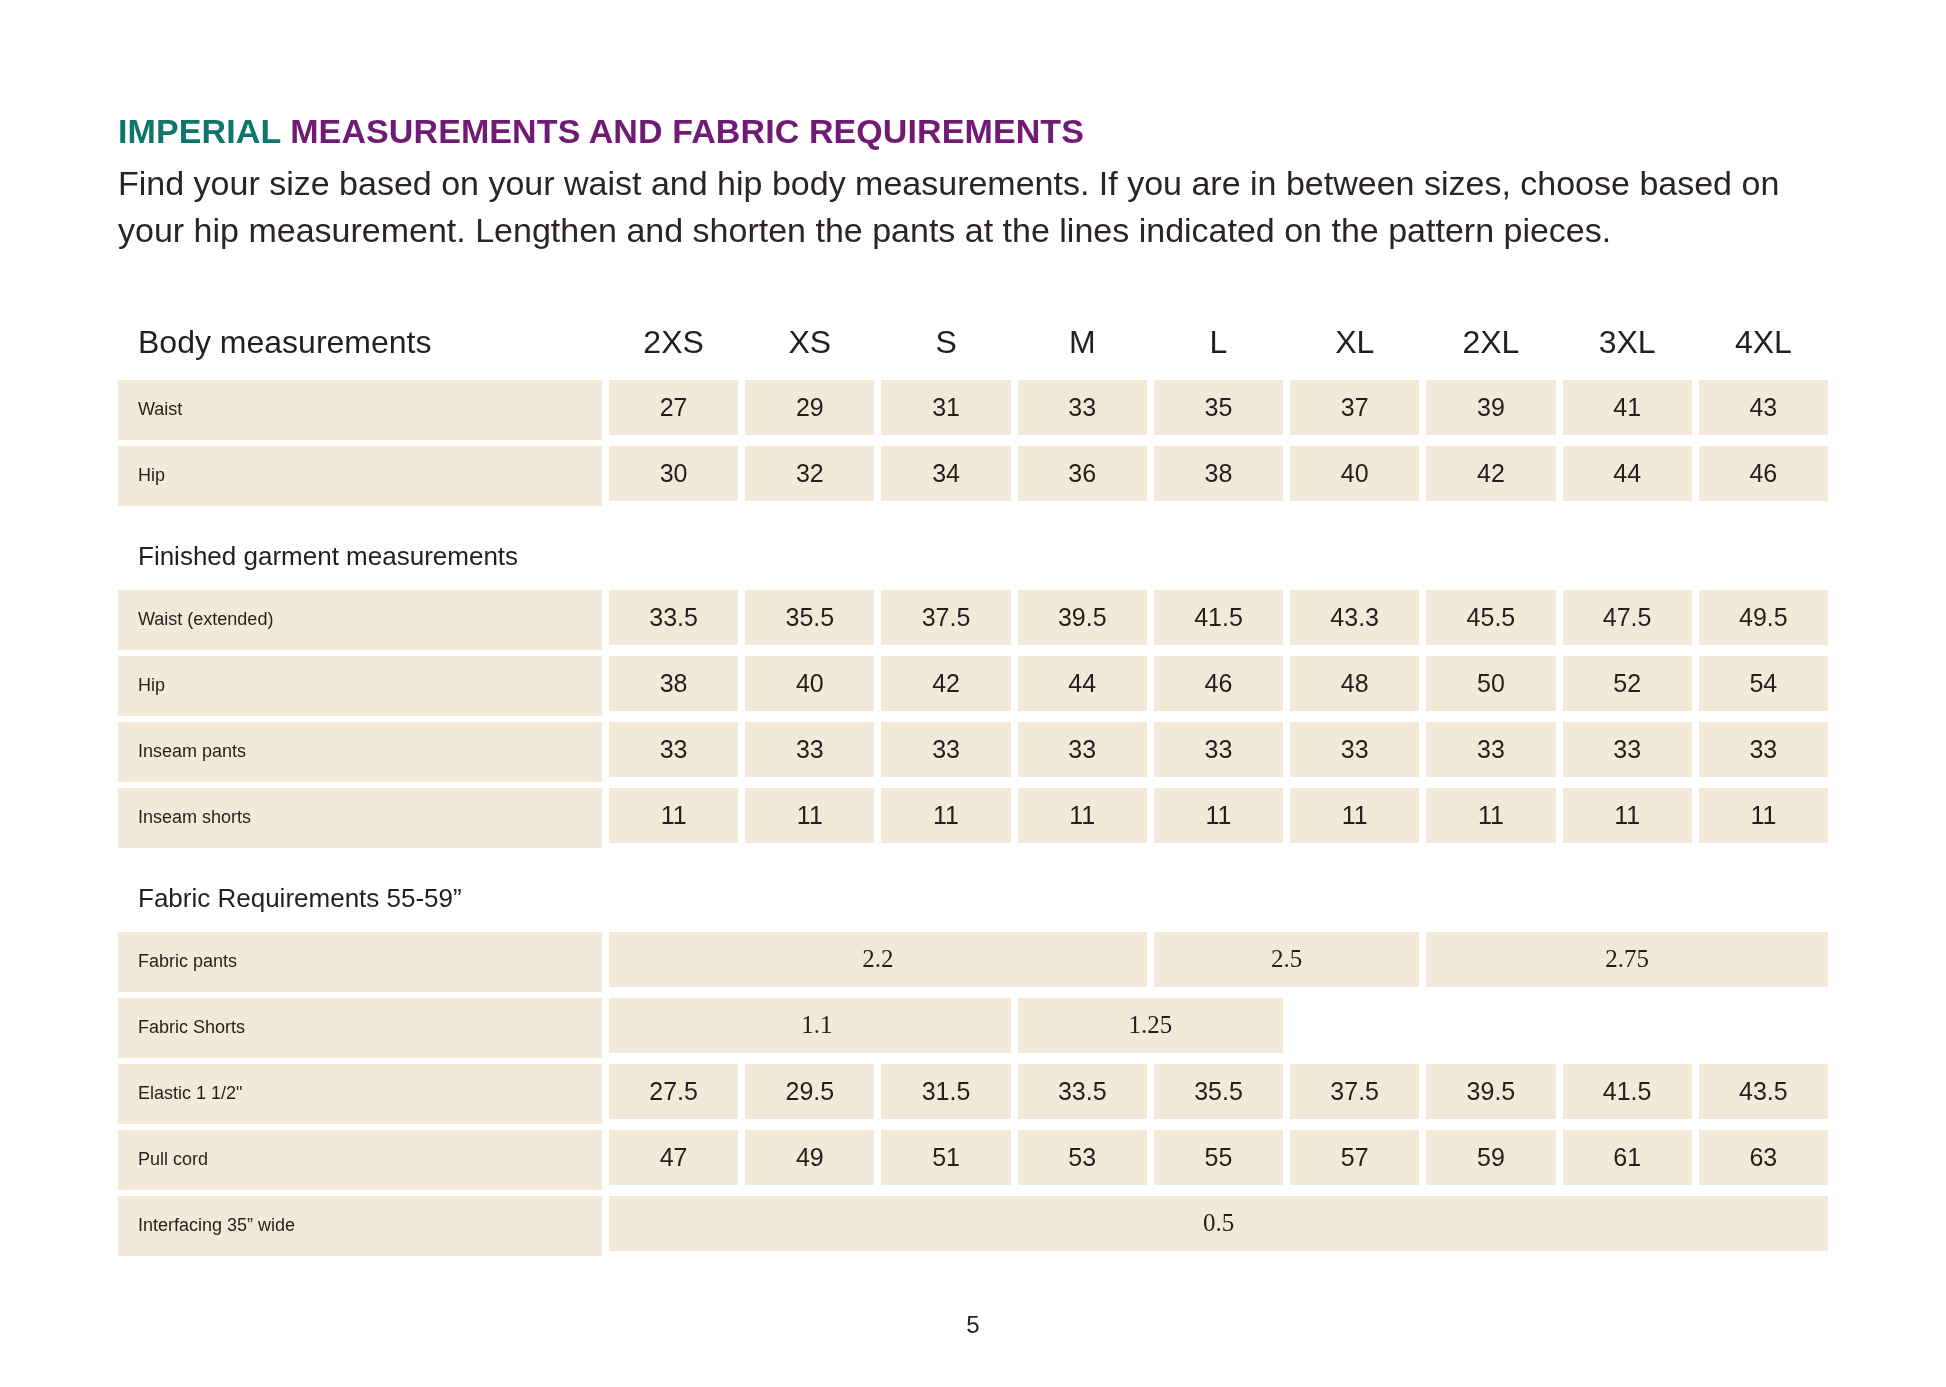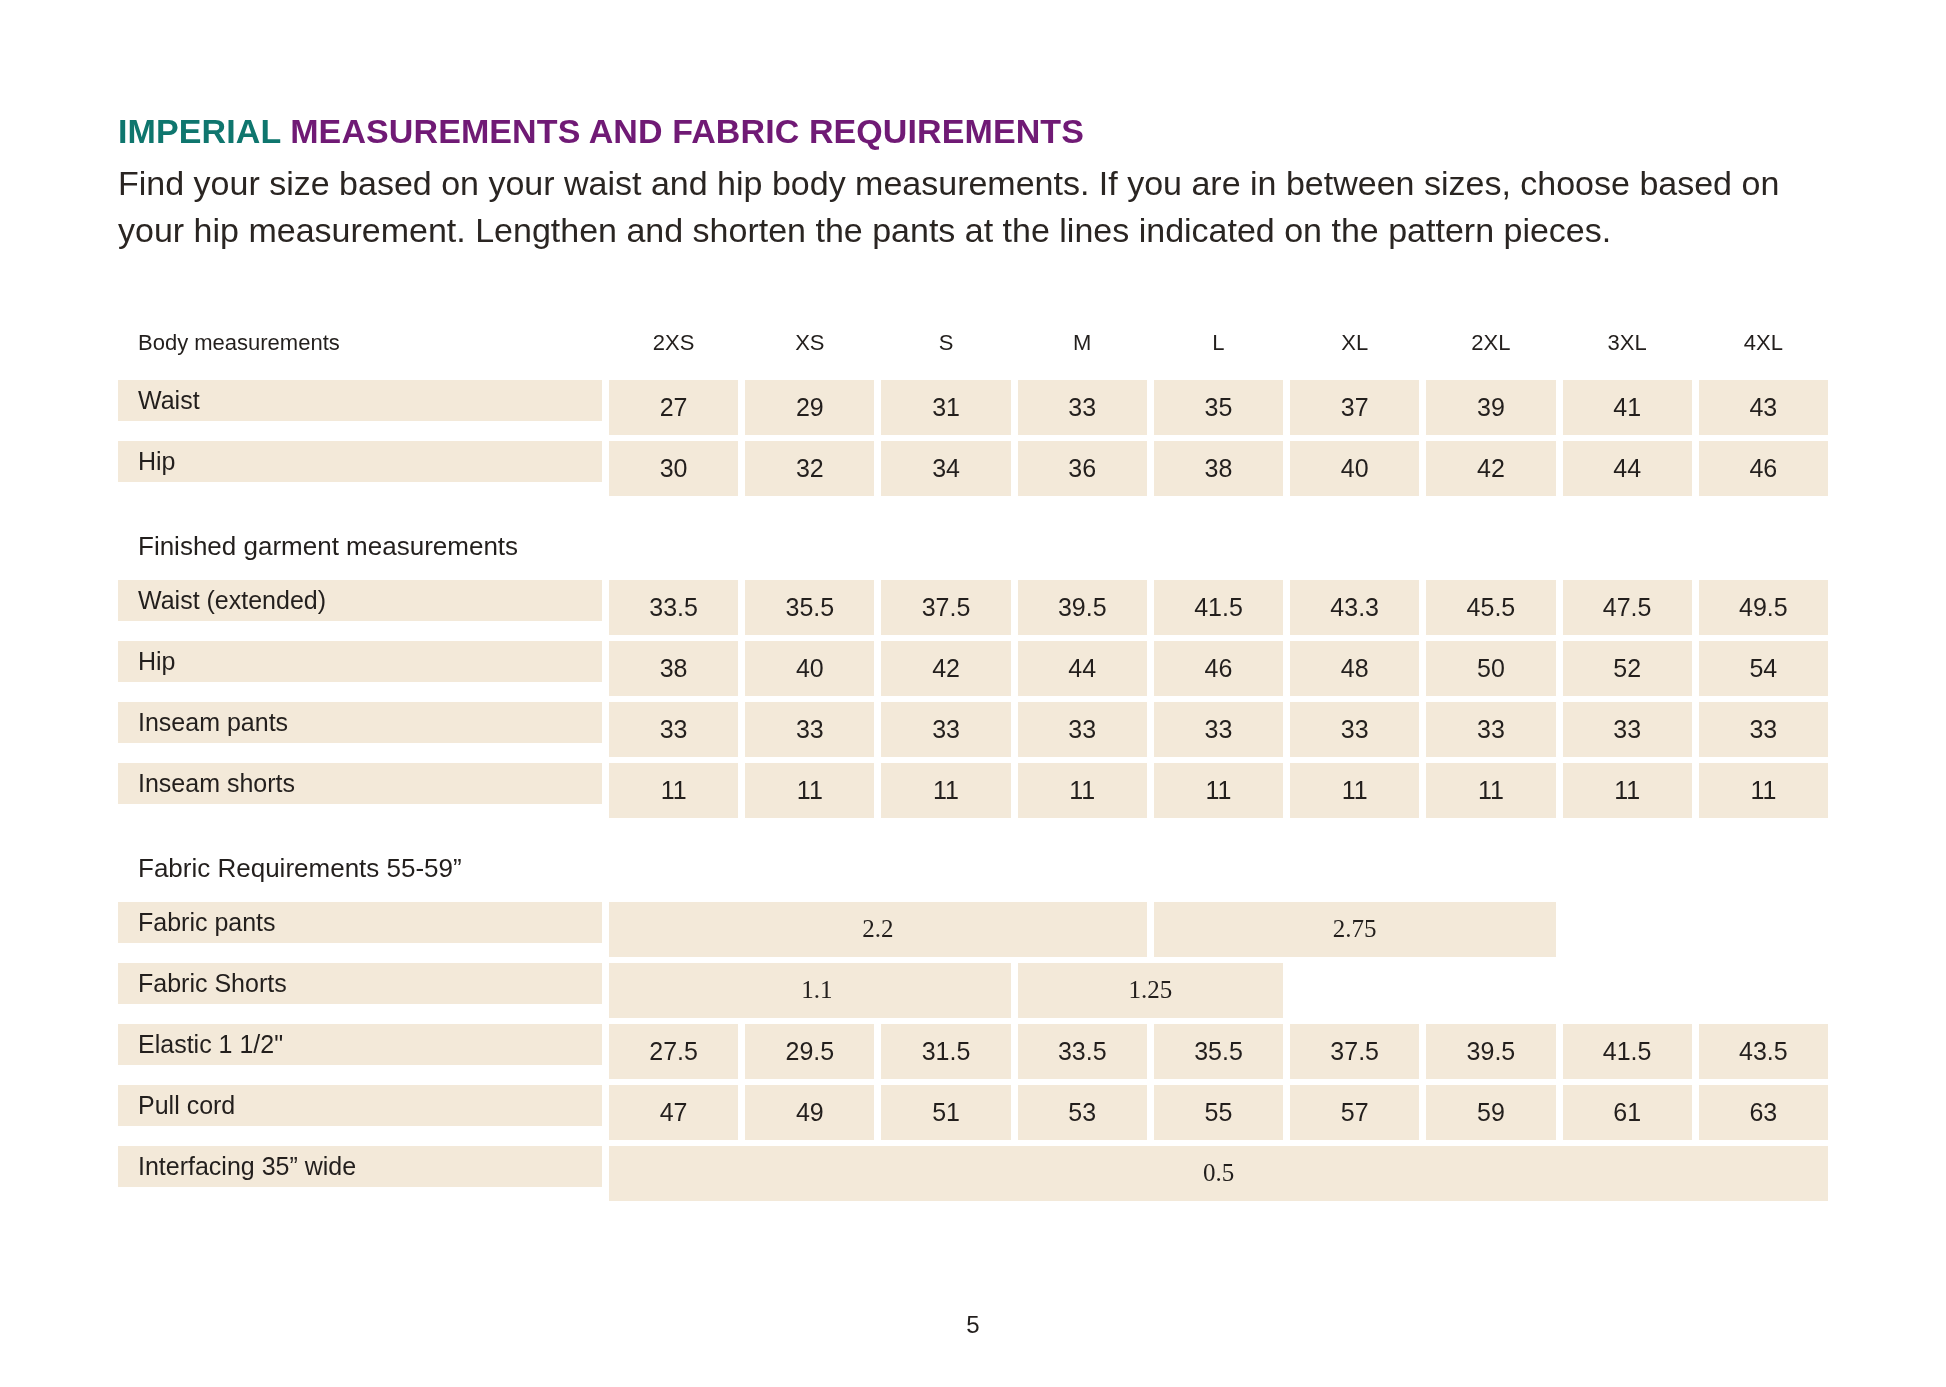--- a/index.html
+++ b/index.html
@@ -68,23 +68,23 @@
   }
 
   
   .lbl {
     width: 484px;
     flex: 0 0 484px;
     box-sizing: border-box;
     padding: 0 0 0 20px;
     display: flex;
     align-items: center;
-    font-size: 25px;
-    color: #231f1d;
-    height: 41px;
+    font-size: 18px;
+    color: #231f1d;
+    height: 60px;
   }
   .cell {
     flex: 1 1 0;
     min-width: 0;
     box-sizing: border-box;
     display: flex;
     align-items: center;
     justify-content: center;
     font-size: 25px;
     color: #231f1d;
@@ -102,21 +102,21 @@
   }
   .lbl.fill {
     background: #f3e9d9;
   }
 
   
   .row.head .lbl,
   .row.head .cell {
     background: transparent;
     height: 62px;
-    font-size: 22px;
+    font-size: 32px;
   }
   .row.head .cell {
     font-weight: normal;
   }
   .row.section-head .lbl {
     background: transparent;
     height: 62px;
     font-size: 26px;
   }
 
@@ -238,20 +238,21 @@
           <div class="cell fill">11</div>
           <div class="cell fill">11</div>
         </div>
         <div class="spacer"></div>
         <div class="row section-head">
           <div class="lbl">Fabric Requirements 55-59”</div>
         </div>
         <div class="row">
           <div class="lbl fill">Fabric pants</div>
           <div class="cell fill span" style="flex: 0 0 537.889px;">2.2</div>
+          <div class="cell fill span" style="flex: 0 0 265.444px;">2.5</div>
           <div class="cell fill span" style="flex: 0 0 401.667px;">2.75</div>
         </div>
         <div class="row">
           <div class="lbl fill">Fabric Shorts</div>
           <div class="cell fill span" style="flex: 0 0 401.667px; padding-left: 14px;">1.1</div>
           <div class="cell fill span" style="flex: 0 0 265.444px;">1.25</div>
         </div>
         <div class="row">
           <div class="lbl fill">Elastic 1 1/2"</div>
           <div class="cell fill">27.5</div>

